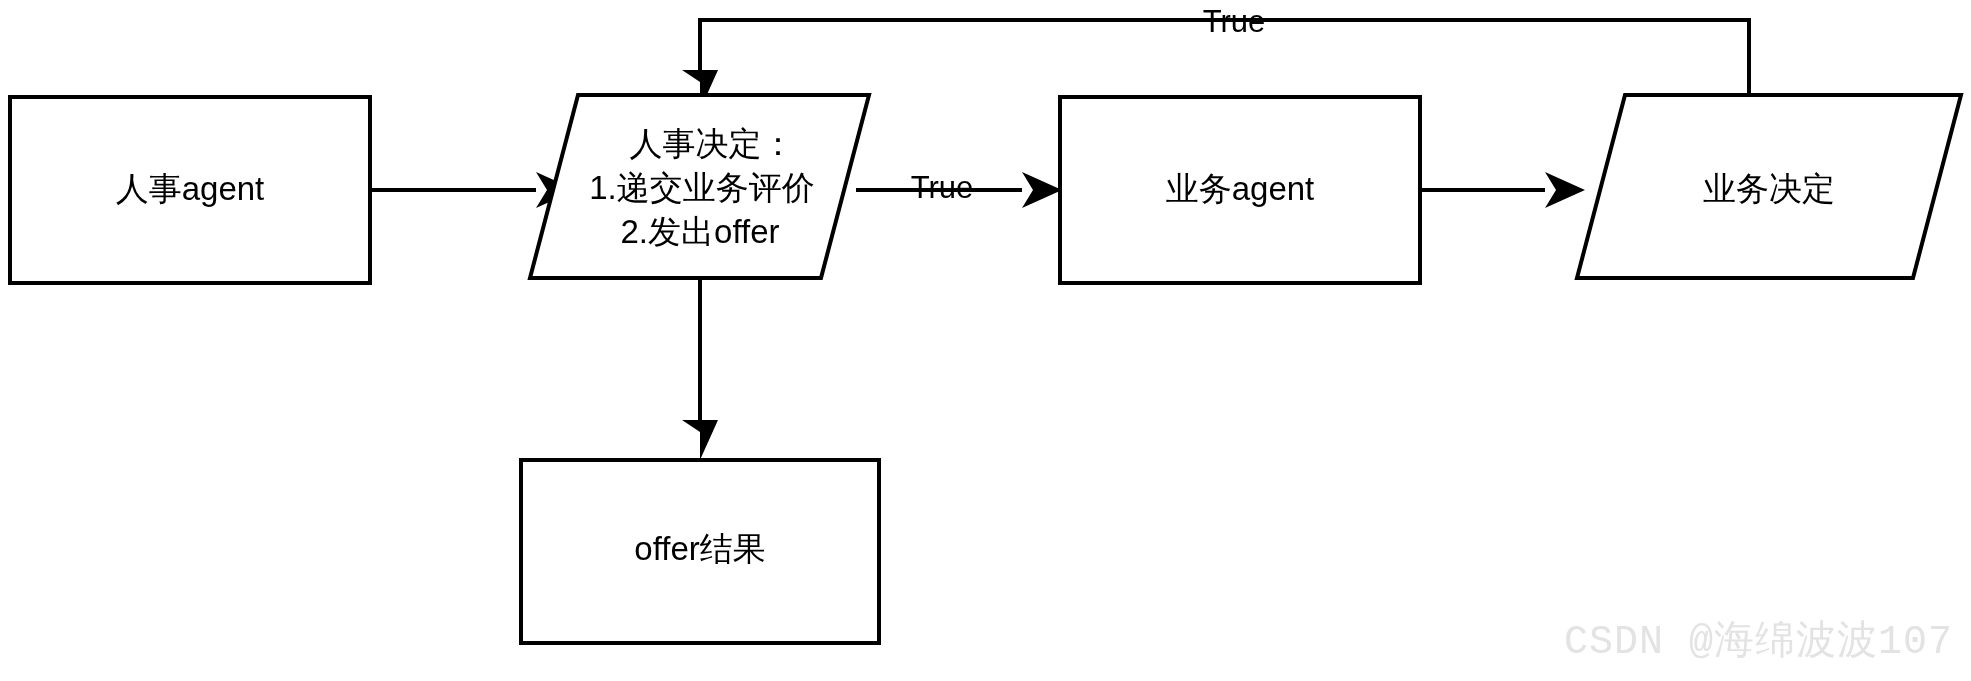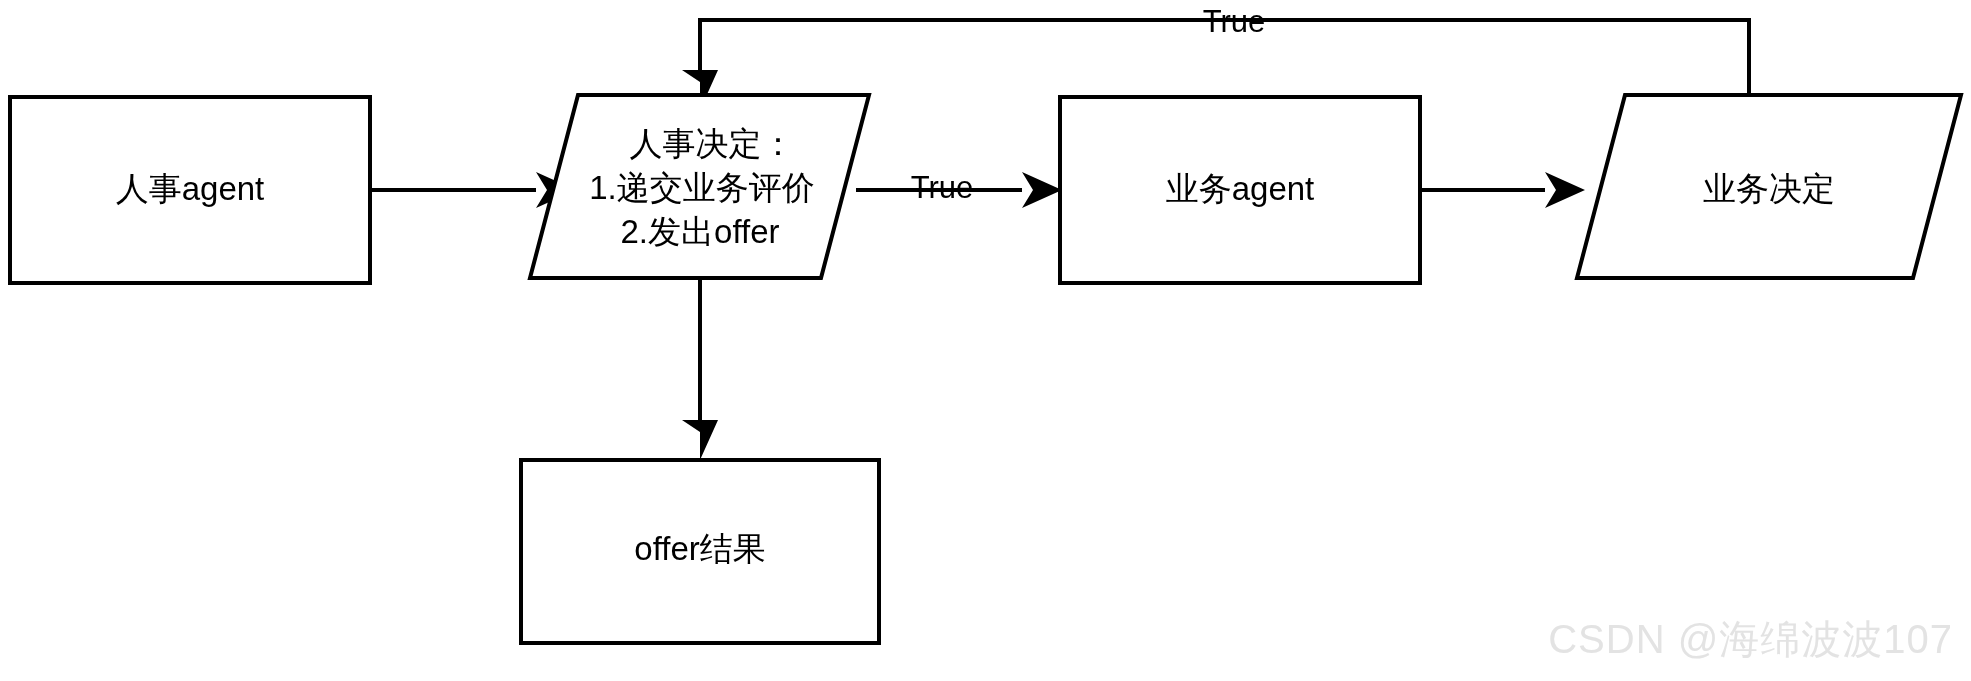--- a/index.html
+++ b/index.html
@@ -57,21 +57,21 @@
     font-size: 31px;
     fill: #000000;
     text-anchor: middle;
     dominant-baseline: middle;
     white-space: pre;
   }
   .watermark-text {
     position: absolute;
     right: 18px;
     bottom: 14px;
-    font-family: Liberation Sans, sans-serif;
+    font-family: Liberation Mono, monospace;
     font-size: 40px;
     color: #e3e3e3;
     letter-spacing: 1px;
     user-select: none;
     white-space: pre;
   }
 </style>
 </head>
 <body>
 

